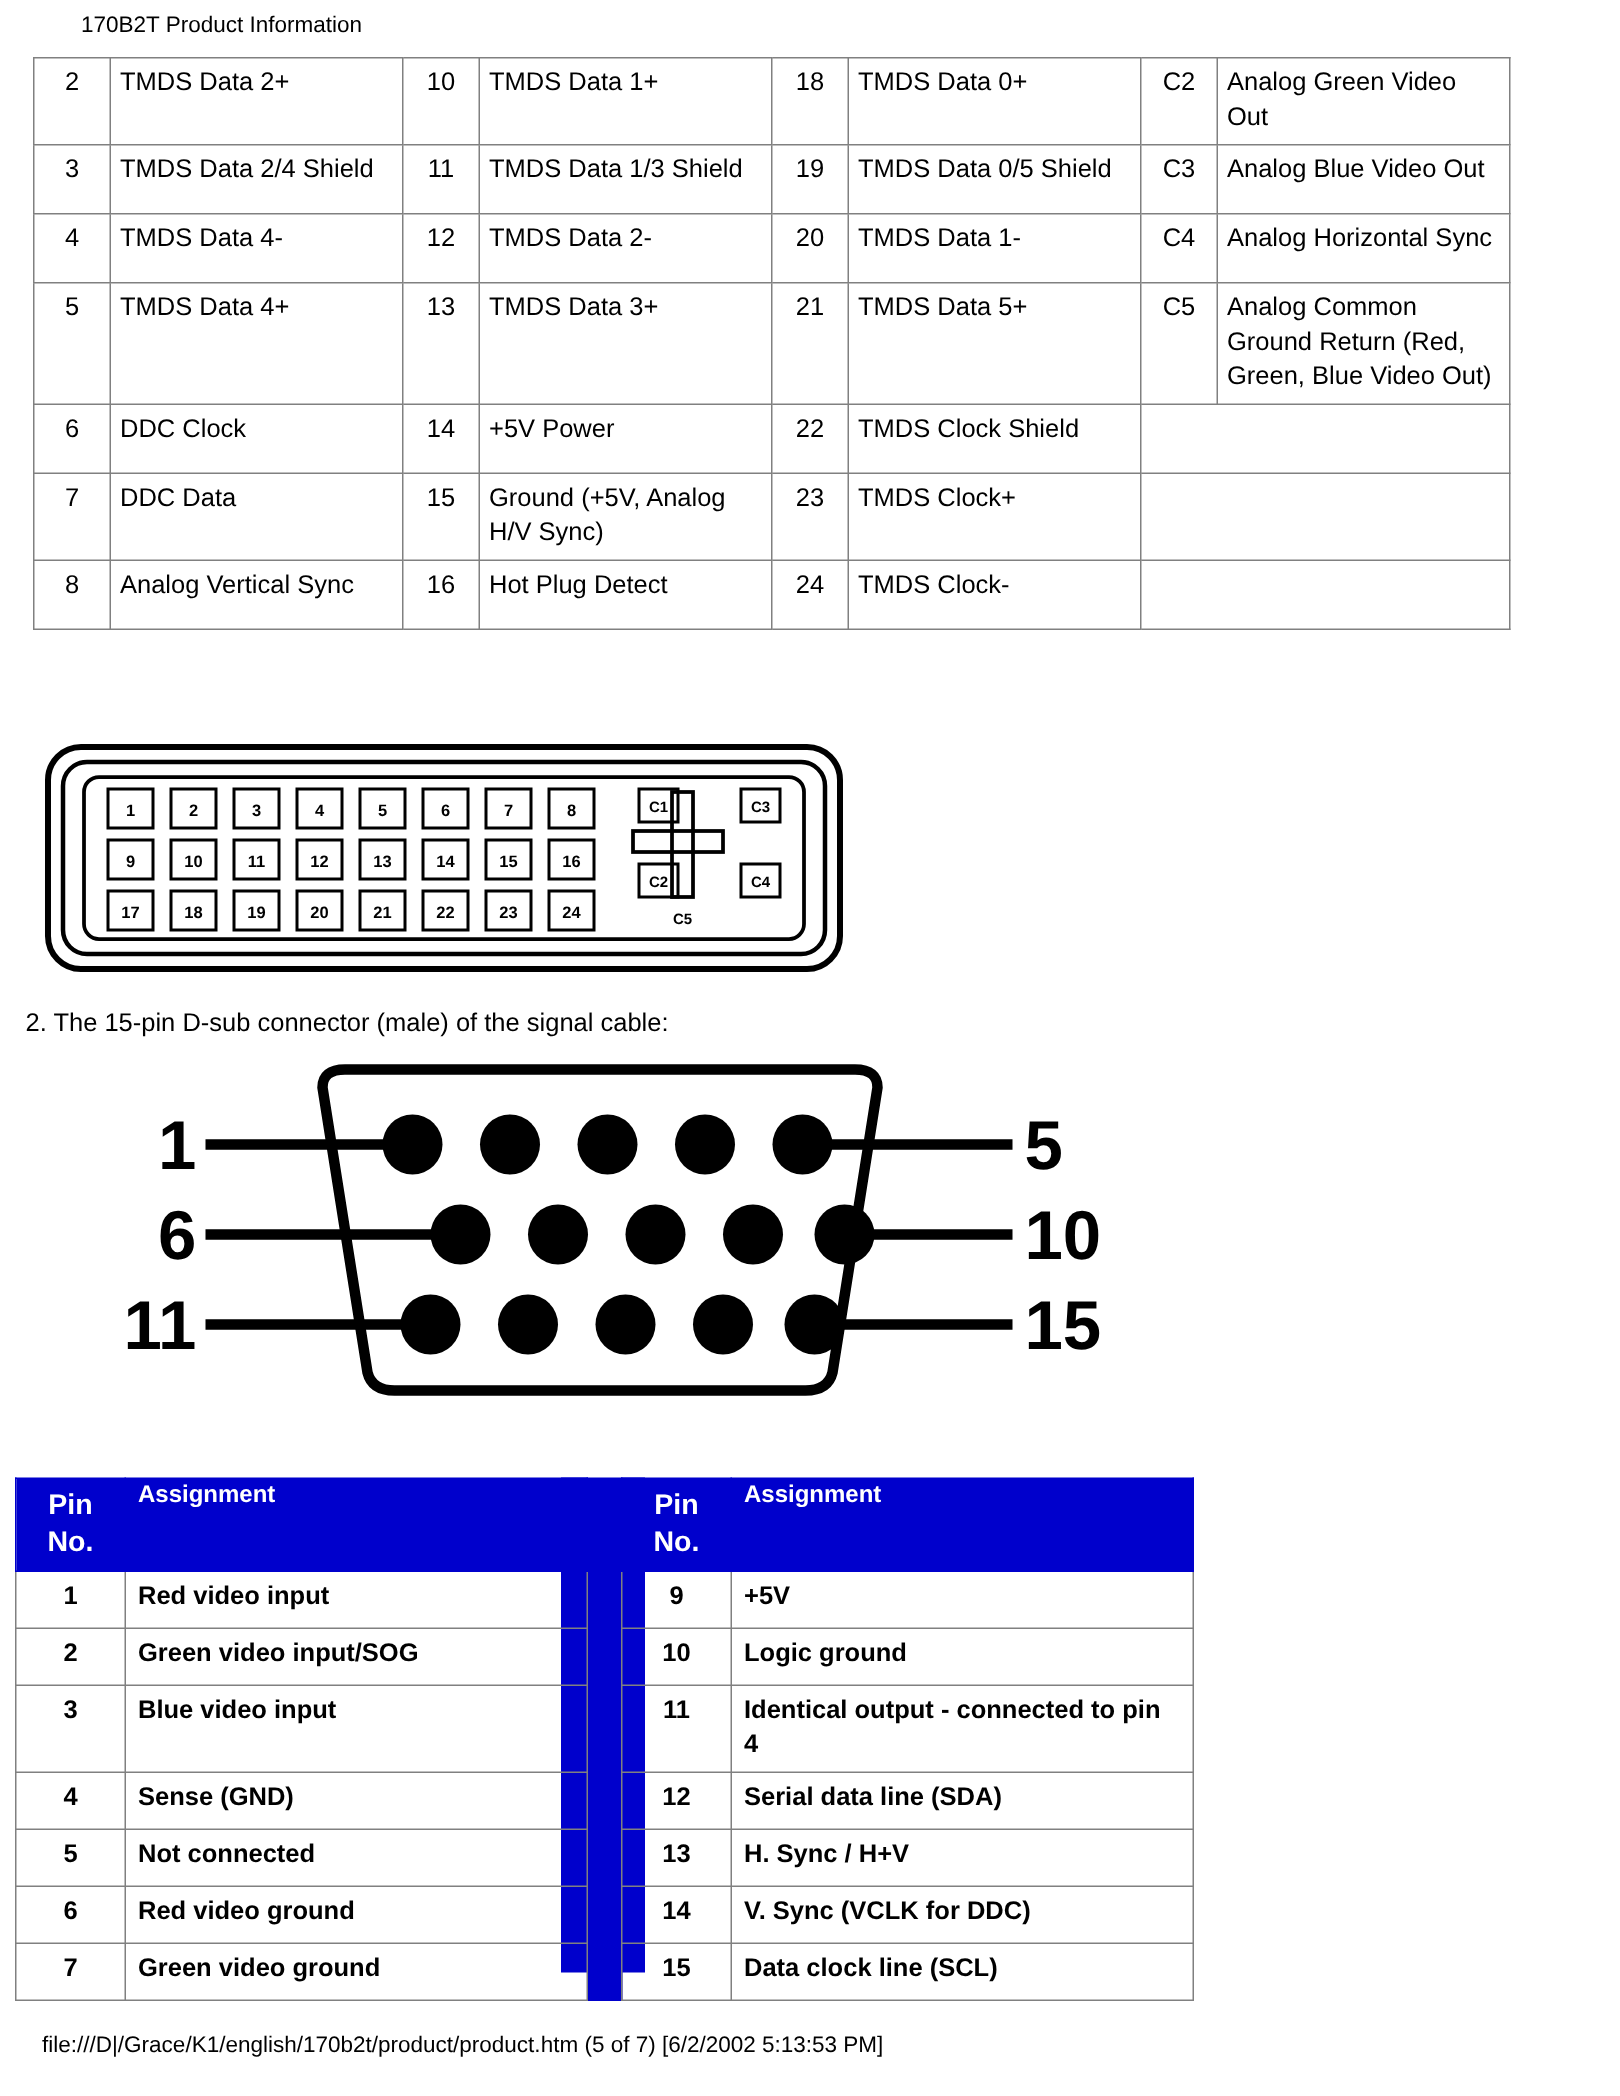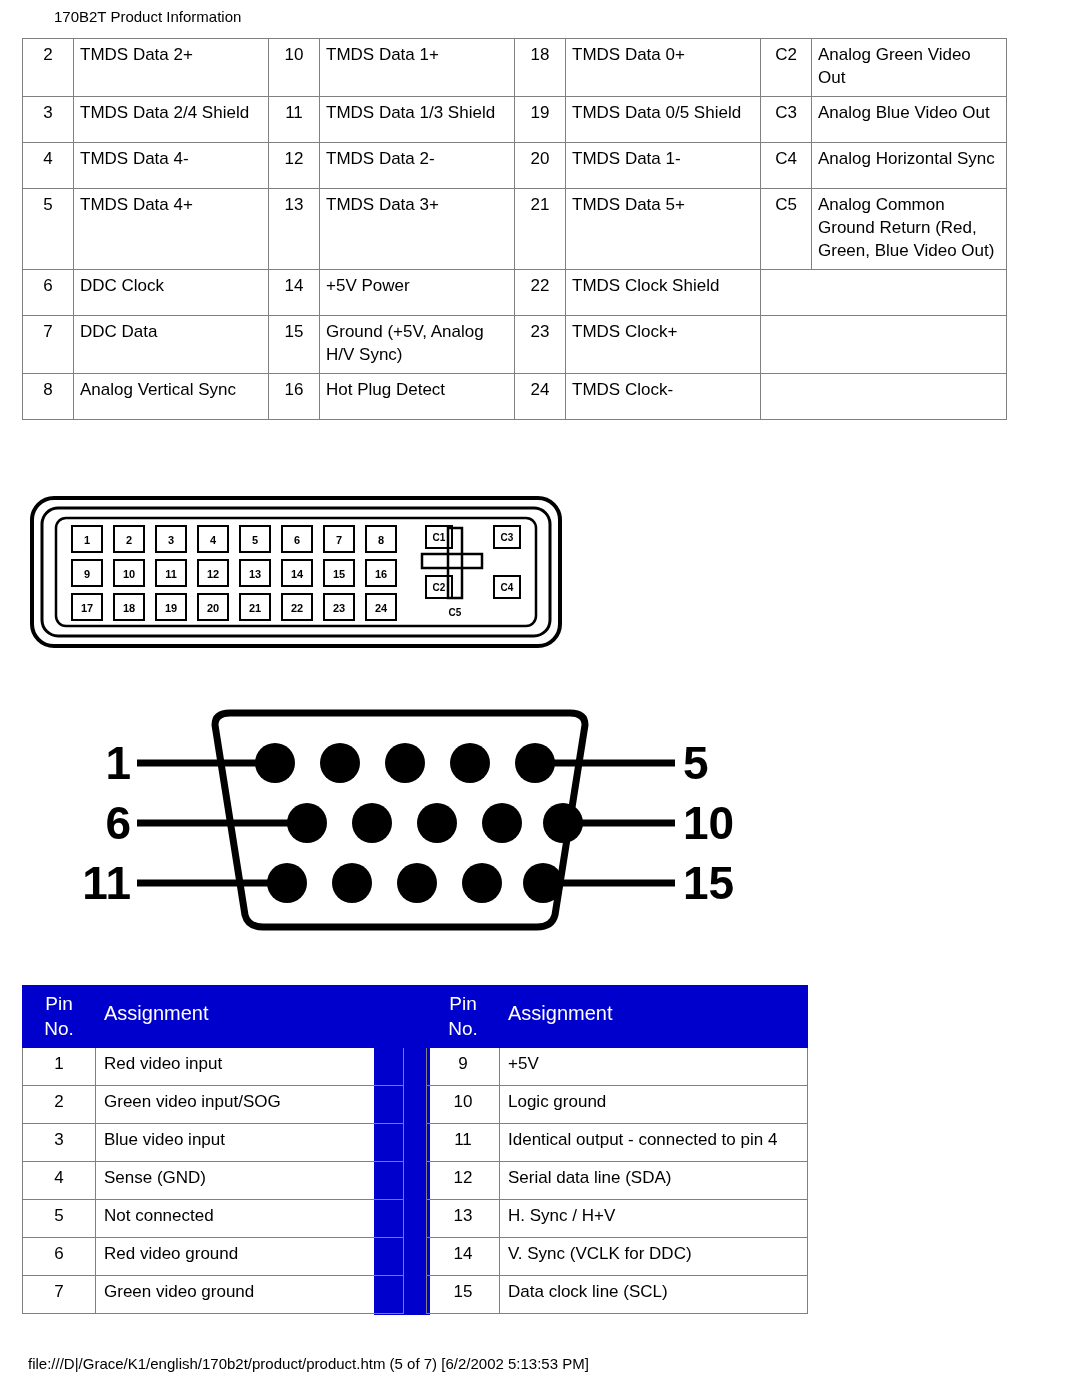--- a/index.html
+++ b/index.html
@@ -85,43 +85,44 @@
     position: absolute;
     left: 75px;
     top: 705px;
     width: 700px;
     height: 240px;
   }
 
   
   .vga-wrap {
     position: absolute;
-    left: 22px;
+    left: 10px;
     top: 985px;
     width: 800px;
+    font-weight: bold;
   }
   .vga-table {
     border-collapse: collapse;
     table-layout: fixed;
     width: 786px;
   }
   .vga-table td {
     border: 1px solid #808080;
     font-size: 17px;
     padding: 5px 8px 6px 8px;
     vertical-align: top;
     line-height: 1.35;
     height: 26px;
   }
   .vga-table td.hdr {
     background: #0000cc;
     color: #ffffff;
     border: 1px solid #0000cc;
-    font-size: 20px;
-    padding: 14px 8px;
+    font-size: 16px;
+    padding: 0 8px;
   }
   .vga-table td.hdr-pin {
     background: #0000cc;
     color: #ffffff;
     border: 1px solid #0000cc;
     font-size: 19px;
     text-align: left;
     padding: 6px 8px;
     line-height: 1.3;
   }
@@ -302,20 +303,21 @@
       <g font-family="Liberation Sans, sans-serif" font-size="10" font-weight="bold" text-anchor="middle" fill="#000">
         <text x="411" y="49">C1</text>
         <text x="479" y="49">C3</text>
         <text x="411" y="99">C2</text>
         <text x="479" y="99">C4</text>
         <text x="427" y="124">C5</text>
       </g>
     </svg>
   </div>
 
+  <div class="caption">2. The 15-pin D-sub connector (male) of the signal cable:</div>
 
   <div class="dsub-drawing">
     <svg width="700" height="240" viewBox="0 0 700 240" xmlns="http://www.w3.org/2000/svg">
 
       <path d="M 140 20 Q 140 8 155 8 L 495 8 Q 510 8 510 20 L 480 210 Q 477 222 462 222 L 188 222 Q 173 222 170 210 Z" fill="#ffffff" stroke="#000000" stroke-width="7" stroke-linejoin="round"></path>
 
       <g fill="#000000">
         <circle cx="200" cy="58" r="20"></circle>
         <circle cx="265" cy="58" r="20"></circle>
         <circle cx="330" cy="58" r="20"></circle>

